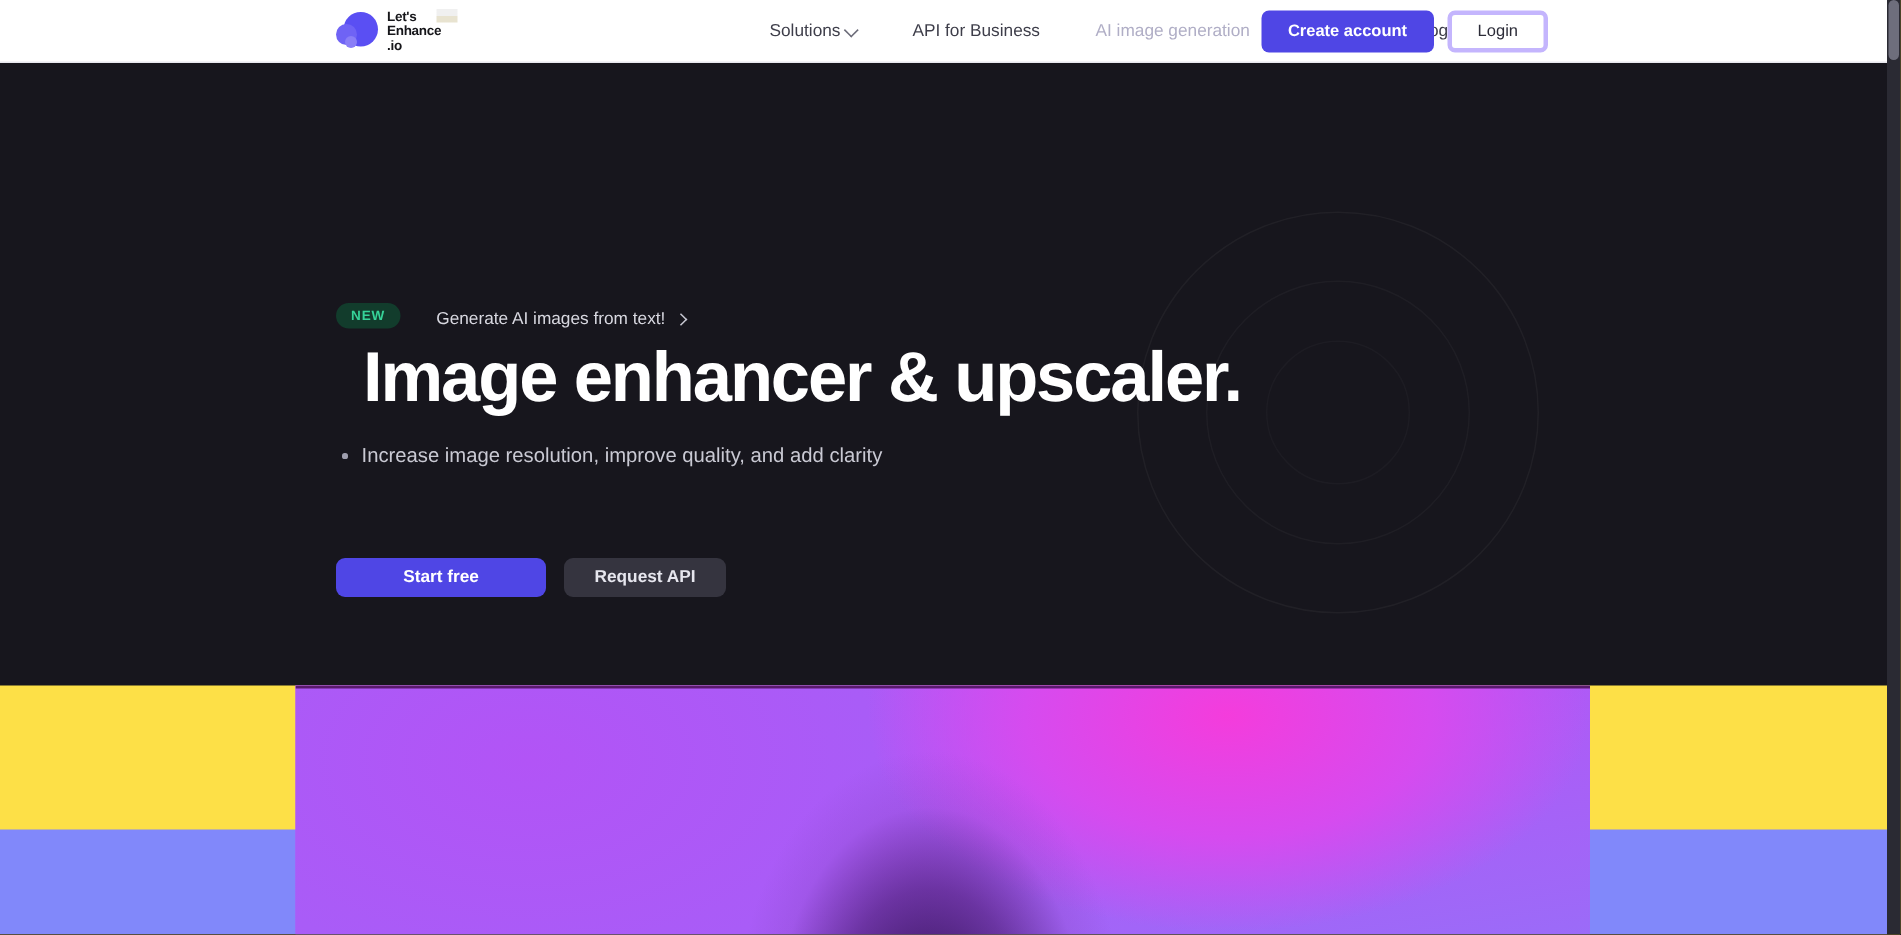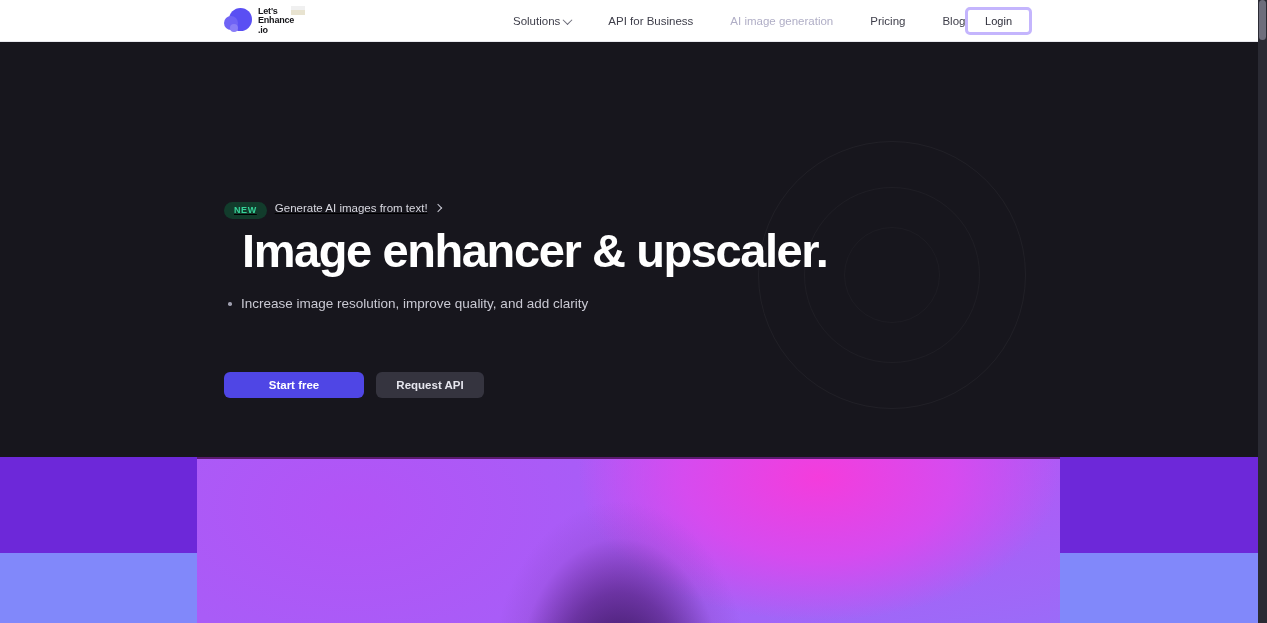--- a/index.html
+++ b/index.html
@@ -5,21 +5,21 @@
   * { box-sizing: border-box; margin: 0; padding: 0; }
   html, body {
     width: 1267px; height: 623px;
     overflow: hidden;
     background: #17161d;
     font-family: "Liberation Sans", sans-serif;
   }
   #page {
     position: relative;
     width: 1267px; height: 623px;
-    background: #6d28d9;
+    background: #fde047;
     overflow: hidden;
   }
 
   
   .header {
     position: absolute; top: 0; left: 0;
     width: 1258px; height: 42px;
     background: #ffffff;
     border-bottom: 1px solid #e8e8ee;
     display: flex; align-items: center;
@@ -125,23 +125,22 @@
   .ring {
     position: absolute; border-radius: 50%;
     border: 1px solid rgba(255,255,255,0.045);
   }
   .ring.r1 { left: 0; top: 0; width: 268px; height: 268px; }
   .ring.r2 { left: 46px; top: 46px; width: 176px; height: 176px; border-color: rgba(255,255,255,0.035); }
   .ring.r3 { left: 86px; top: 86px; width: 96px; height: 96px; border-color: rgba(255,255,255,0.028); }
 
   .badge-row {
     position: absolute; left: 224px; top: 160px;
-    display: flex; align-items: flex-start; gap: 8px;
+    display: flex; align-items: flex-end; gap: 24px;
     cursor: pointer;
-    text-decoration: underline;
   }
   .badge-new {
     background: #123c2c; color: #36d399;
     font-size: 9px; font-weight: 700; letter-spacing: 0.6px;
     border-radius: 10px; padding: 4px 10px;
     line-height: 1;
   }
   .badge-text {
     font-size: 11.5px; color: #d8d8e0;
     display: flex; align-items: center; gap: 7px;
@@ -269,20 +268,21 @@
       </span>
       <span class="nav-item">
         <span>Pricing</span>
       </span>
       <span class="nav-item">
         <span>Blog</span>
       </span>
     </nav>
 
     <div class="header-actions">
+      <button class="btn-create">Create account</button>
       <button class="btn-login">Login</button>
     </div>
   </header>
 
   <section class="hero">
 
     <div class="rings">
       <span class="ring r1"></span>
       <span class="ring r2"></span>
       <span class="ring r3"></span>

